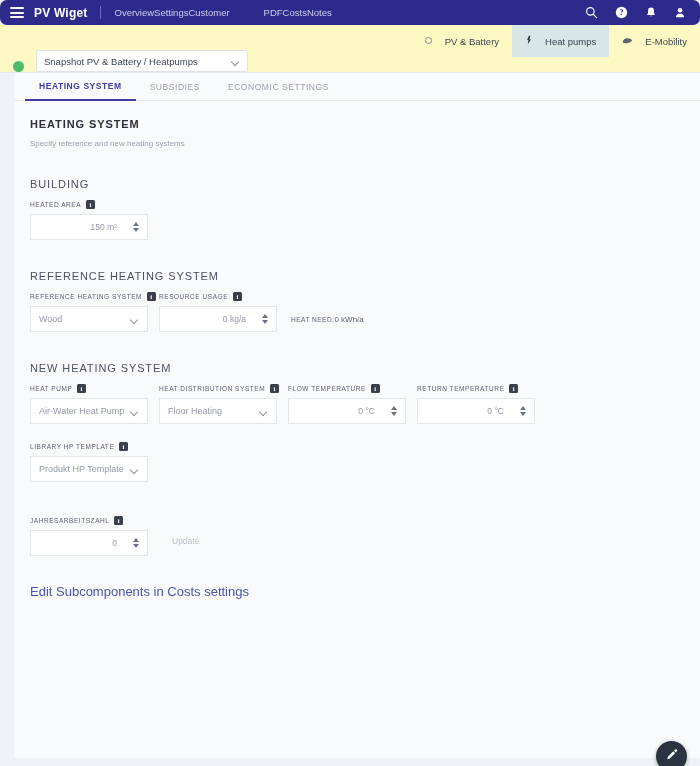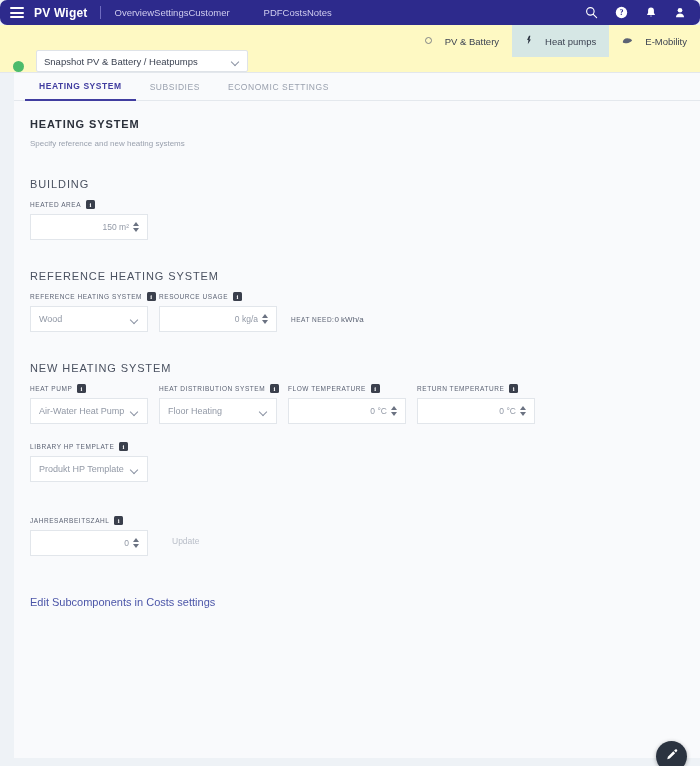--- a/index.html
+++ b/index.html
@@ -88,40 +88,40 @@
     width: 9px; height: 9px; border-radius: 1.5px; background: #3a3f4c; color: #fff;
     font-size: 6.5px; font-weight: bold; line-height: 9px; text-align: center;
     font-family: "Liberation Serif", serif; cursor: pointer; flex: none;
   }
   .control {
     height: 26px; border: 1px solid #e2e6eb; background: #fff;
     display: flex; align-items: center; padding: 0 8px;
     font-size: 9px; color: #9299a6;
   }
   .control.select { justify-content: space-between; cursor: pointer; }
-  .control.num { justify-content: flex-end; gap: 4px; }
+  .control.num { justify-content: flex-end; gap: 16px; }
   .numval { color: #9299a6; font-size: 8.5px; }
   .spinner { display: flex; flex-direction: column; gap: 2px; cursor: pointer; }
   .spinner i { display: block; width: 0; height: 0; border-left: 3.5px solid transparent; border-right: 3.5px solid transparent; }
   .spinner i.up { border-bottom: 4px solid #6b7282; }
   .spinner i.dn { border-top: 4px solid #6b7282; }
 
   .inline-stat { display: flex; align-items: center; gap: 0; margin-left: 14px; padding-bottom: 8px; }
   .stat-label { font-size: 6.5px; letter-spacing: .5px; color: #5c6374; white-space: nowrap; }
   .stat-value { font-size: 8px; color: #5c6374; white-space: nowrap; }
 
   .btn-ghost {
     margin-left: 14px; margin-bottom: 5px; height: 20px;
     display: flex; align-items: center; padding: 0 10px;
     font-size: 8.5px; color: #b9bec8; cursor: pointer; background: none; border: none;
     font-family: "Liberation Sans", sans-serif;
   }
   .link {
-    display: inline-block; margin-top: 40px;
-    font-size: 11px; color: #4b55a8; text-decoration: none; cursor: pointer;
+    display: inline-block; margin-top: 28px;
+    font-size: 13px; color: #4b55a8; text-decoration: none; cursor: pointer;
   }
 
   
   .fab {
     position: absolute; right: 13px; bottom: 10px;
     width: 31px; height: 31px; border-radius: 50%;
     background: #2b3340; display: flex; align-items: center; justify-content: center;
     cursor: pointer; box-shadow: 0 1px 4px rgba(0,0,0,.3);
   }
 </style>

